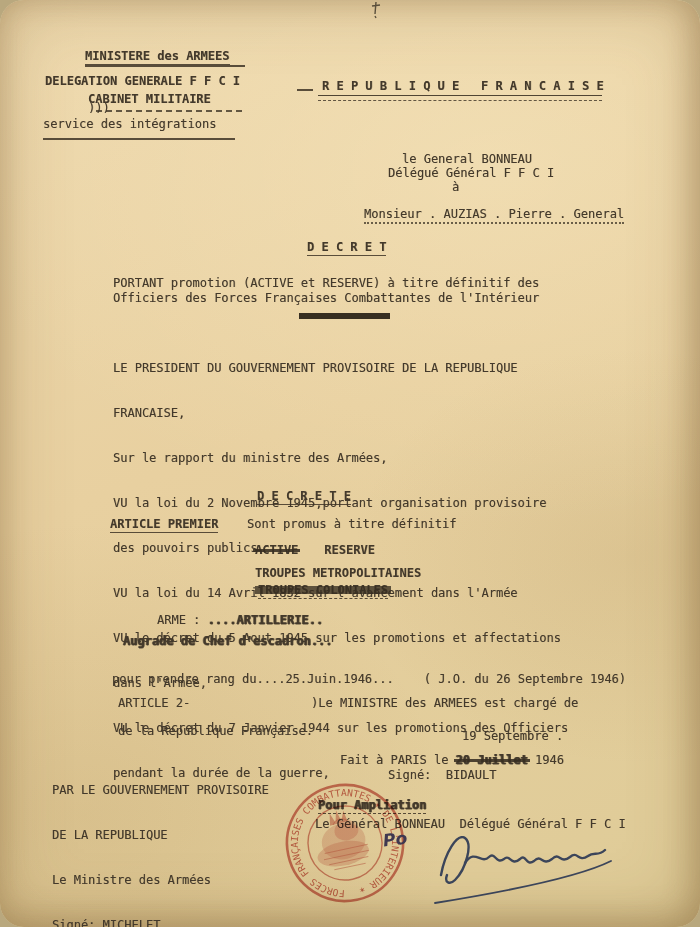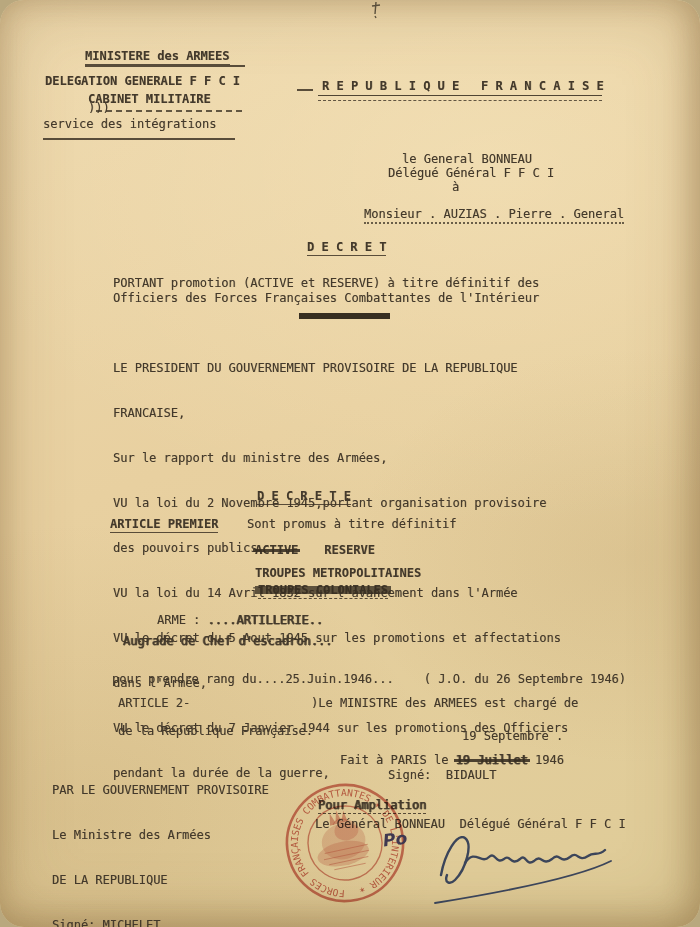--- a/index.html
+++ b/index.html
@@ -22,21 +22,21 @@
   .u{border-bottom:1.5px solid rgba(62,52,38,.85);padding-bottom:1px;}
   .u-dot{border-bottom:2px dotted rgba(62,52,38,.75);padding-bottom:1px;}
   .u-dash{border-bottom:1.5px dashed rgba(62,52,38,.85);padding-bottom:1px;}
   .rule{position:absolute;background:rgba(62,52,38,.85);height:1.5px;}
   .rule-dash{position:absolute;border-top:2px dashed rgba(62,52,38,.8);height:0;}
   .rule-double{position:absolute;height:4px;border-top:1.8px solid rgba(62,52,38,.9);border-bottom:1.6px dashed rgba(62,52,38,.8);}
   .struck{position:relative;}
   .struck::after{content:"";position:absolute;left:-2px;right:-2px;top:42%;height:3.5px;background:rgba(55,46,33,.88);}
   .struck-heavy{position:relative;}
   .struck-heavy::after{content:"";position:absolute;left:-3px;right:-3px;top:22%;height:8px;background:rgba(55,46,33,.78);}
-  .smudge{text-shadow:0.8px 0 rgba(67,57,43,.8), -0.6px 0.3px rgba(67,57,43,.55), 0.3px 0.6px rgba(67,57,43,.45);}
+  .smudge{text-shadow:0.8px 0 rgba(67,57,43,.8), -0.6px 0.3px rgba(67,57,43,.55), 0.3px 0.6px rgba(67,57,43,.45);font-weight:bold;}
   .bar{position:absolute;background:rgba(40,33,22,.92);}
   .handnote{font-family:"DejaVu Sans",sans-serif;font-style:italic;font-weight:bold;font-size:17px;color:#3f3850;transform:rotate(-7deg);}
   .stamp-svg{position:absolute;mix-blend-mode:multiply;opacity:.88;}
   .sig-svg{position:absolute;opacity:.92;}
 </style>
 </head>
 <body>
 
 <div class="page">
 
@@ -95,26 +95,26 @@
   <div class="abs tw smudge" style="left:123px;top:634px">Augrade de Chef d'escadron...</div>
   <div class="abs tw" style="left:112px;top:672px"><span>pour prendre rang du....25.Juin.1946...</span><span style="display:inline-block;width:30px"></span><span>( J.O. du 26 Septembre 1946)</span></div>
 
   <div class="abs tw" style="left:118px;top:696px">ARTICLE 2-</div>
   <div class="abs tw" style="left:311px;top:696px">)Le MINISTRE des ARMEES est chargé de</div>
   <div class="abs tw" style="left:118px;top:724px">de la Republique Française.</div>
   <div class="abs tw" style="left:462px;top:729px">19 Septembre .</div>
 
   <div class="abs tw" style="left:52px;top:753px;line-height:15px">
     <div>PAR LE GOUVERNEMENT PROVISOIRE</div>
+    <div>DE LA REPUBLIQUE</div>
     <div>Le Ministre des Armées</div>
-    <div>DE LA REPUBLIQUE</div>
     <div>Signé: MICHELET</div>
   </div>
 
-  <div class="abs tw" style="left:340px;top:753px"><span>Fait à PARIS le </span><span class="struck smudge">19 Juillet</span><span> 1946</span></div>
+  <div class="abs tw" style="left:340px;top:753px"><span>Fait à PARIS le </span><span class="struck smudge">20 Juillet</span><span> 1946</span></div>
   <div class="abs tw" style="left:388px;top:768px">Signé:  BIDAULT</div>
   <div class="abs tw smudge" style="left:318px;top:798px"><span class="u-dash">Pour Ampliation</span></div>
   <div class="abs tw" style="left:315px;top:817px">Le Général BONNEAU  Délégué Général F F C I</div>
 
   <svg class="stamp-svg" style="left:281px;top:779px" width="128" height="128" viewBox="0 0 128 128">
     <defs>
       <path id="ringPath" d="M 64 111 A 47 47 0 1 1 64 17 A 47 47 0 1 1 64 111" fill="none"></path>
     </defs>
     <g transform="rotate(-12 64 64)" stroke="#c4544c" fill="none">
       <circle cx="64" cy="64" r="58" stroke-width="2.6" opacity=".85"></circle>

